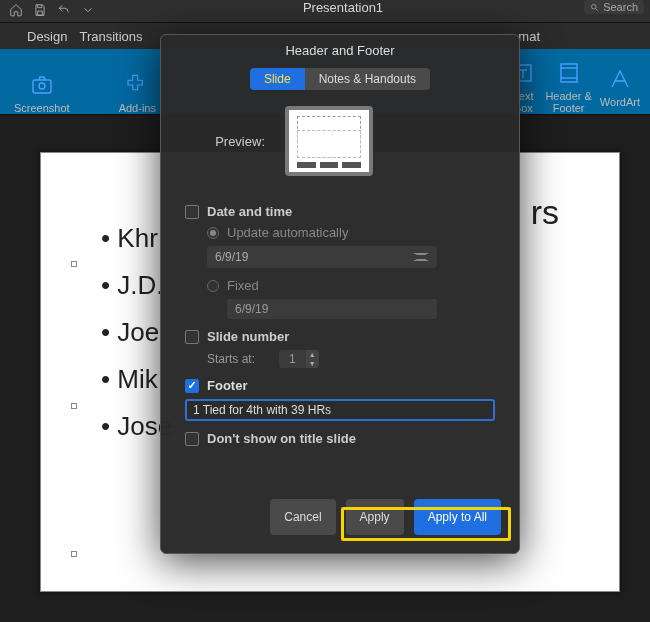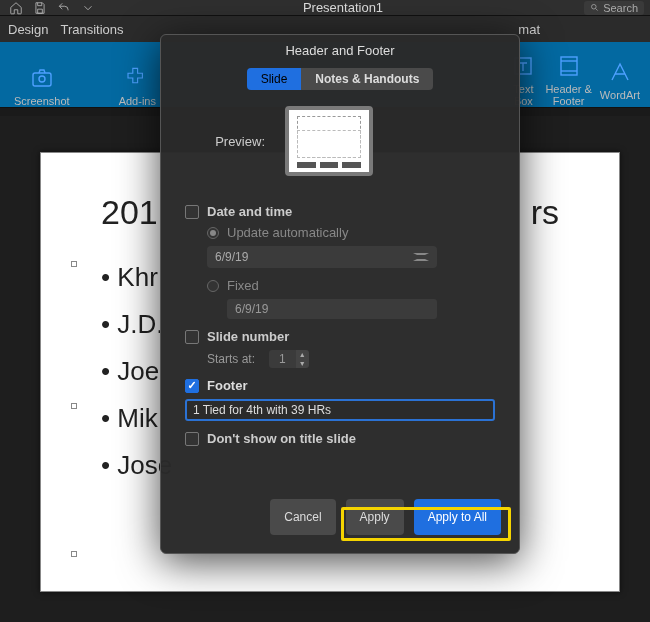--- a/index.html
+++ b/index.html
@@ -1,28 +1,28 @@
 <!DOCTYPE html>
 <html><head>
 <meta charset="utf-8">
 <style>
   * { box-sizing: border-box; margin: 0; padding: 0; font-family: -apple-system, "Segoe UI", Helvetica, Arial, sans-serif; }
   html,body { width:650px; height:622px; background:#1a1a1a; overflow:hidden; color:#ccc; font-size:13px; }
 
   
-  .titlebar { height:16px; background:#2f2f2f; display:flex; align-items:center; padding:0 6px; border-bottom:1px solid #111; }
+  .titlebar { height:23px; background:#2f2f2f; display:flex; align-items:flex-start; padding:0 6px; border-bottom:1px solid #111; }
   .tb-ico { width:20px; height:20px; display:flex; align-items:center; justify-content:center; color:#bbb; margin-right:4px; }
   .tb-ico svg { width:14px; height:14px; stroke:#bbb; fill:none; stroke-width:1.4; }
   .doc-title { flex:1; text-align:center; font-size:13px; color:#ddd; }
   .searchbox { display:flex; align-items:center; background:#3a3a3a; border-radius:3px; padding:1px 6px; width:60px; }
   .searchbox svg{width:11px;height:11px;stroke:#aaa;fill:none;stroke-width:2;}
   .searchbox span{color:#aaa;font-size:11px;margin-left:4px;}
 
   
-  .ribtabs { height:26px; background:#2b2b2b; display:flex; align-items:center; gap:12px; padding-left:8px; color:#ccc; font-size:13px; position:relative; }
+  .ribtabs { height:26px; background:#2b2b2b; display:flex; align-items:center; gap:12px; padding-left:27px; color:#ccc; font-size:13px; position:relative; }
   .ribtabs .tab { color:#ccc; }
   .ribtxt-right { position:absolute; right:110px; color:#ccc;}
 
   
   .ribbon { height:66px; background:#0369a1; display:flex; align-items:flex-end; border-bottom:1px solid #111; }
   .ribbon-left, .ribbon-right { display:flex; align-items:center; }
   .ribbon-left { gap:20px; padding-left:14px; }
   .ribbon-right { margin-left:auto; gap:8px; padding-right:10px; }
   .ribicon { display:flex; flex-direction:column; align-items:center; gap:4px; color:#bbb; font-size:11px; }
   .ribicon .ibox { width:28px; height:26px; display:flex; align-items:center; justify-content:center; }
@@ -37,22 +37,22 @@
   .page li { font-size:26px; color:#222; margin-bottom:16px; }
   .page li::before { content:"• "; }
   .sh { position:absolute; width:6px; height:6px; border:1px solid #888; background:#fff; }
 
   
   .dialog { position:absolute; left:160px; top:34px; width:360px; height:520px; background:rgba(42,42,42,.98); border:1px solid #555; border-radius:6px; box-shadow:0 8px 40px rgba(0,0,0,.7); display:flex; flex-direction:column; color:#ccc; }
   .dlg-title { text-align:center; padding:8px 0 10px; font-size:13px; color:#ddd; }
   .segctl { display:flex; justify-content:center; margin-bottom:16px; }
   .seg { font-size:12px; padding:4px 14px; background:#4a4a4a; color:#ddd; }
   .seg:first-child { border-radius:4px 0 0 4px; }
-  .seg:last-child  { border-radius:0 4px 4px 0;font-weight:bold; }
-  .seg.sel { background:#1f6fe0; color:#000000; }
+  .seg:last-child  { border-radius:0 4px 4px 0; }
+  .seg.sel { background:#1f6fe0; color:#fde047; }
 
   .dlg-body { flex:1; padding:0 24px; overflow:hidden; }
   .previewrow { display:flex; align-items:center; gap:20px; margin-bottom:28px; }
   .previewrow .lbl { flex:0 0 80px; text-align:right; font-size:13px; color:#ccc; }
   .preview-slide { width:88px; height:70px; background:#fff; border:4px solid #7a7a7a; border-radius:4px; position:relative; }
   .preview-slide .inner { position:absolute; left:8px; right:8px; top:6px; bottom:14px; border:1px dashed #999; }
   .preview-slide .inner2 { position:absolute; left:8px; right:8px; top:20px; bottom:14px; border:1px dashed #bbb; }
   .preview-slide .ftr { position:absolute; left:8px; right:8px; bottom:4px; height:6px; display:flex; gap:4px; }
   .preview-slide .ftr span{flex:1;background:#555;}
 
@@ -63,21 +63,21 @@
   .chklbl { font-size:13px; }
 
   .subgroup { margin-left:22px; color:#888; }
   .radiorow { display:flex; align-items:center; gap:8px; margin:6px 0; }
   .radio { width:12px;height:12px;border-radius:50%;border:1px solid #666;background:#333;display:flex;align-items:center;justify-content:center;}
   .radio.sel::after{content:"";width:6px;height:6px;border-radius:50%;background:#888;}
   .combo { margin:4px 0 10px 0; background:#3b3b3b; border-radius:4px; height:22px; display:flex; align-items:center; padding:0 8px; color:#aaa; font-size:12px; position:relative; width:230px; }
   .combo::after{content:"";position:absolute;right:8px;width:8px;height:8px;border-left:4px solid transparent;border-right:4px solid transparent;border-top:4px solid #888;border-bottom:4px solid #888;transform:scaleY(.5);}
   .inlinefield { margin:4px 0 10px 20px; background:#3b3b3b; height:20px; width:210px; border-radius:3px; display:flex; align-items:center; padding:0 8px; color:#999; font-size:12px; }
 
-  .startsrow{display:flex;align-items:center;gap:14px;margin:4px 0 10px 22px;color:#999;font-size:12px;}
+  .startsrow{display:flex;align-items:center;gap:24px;margin:4px 0 10px 22px;color:#999;font-size:12px;}
   .stepper{display:flex;align-items:center;gap:0;}
   .stepper .v{background:#3b3b3b;padding:2px 10px;border-radius:3px 0 0 3px;}
   .stepper .btns{display:flex;flex-direction:column;background:#444;border-radius:0 3px 3px 0;}
   .stepper .btns span{font-size:7px;line-height:7px;padding:1px 3px;color:#aaa;}
 
   .footer-input { margin:4px 0 10px 0; height:22px; background:#2b2b2b; border:2px solid #2b72d4; border-radius:3px; display:flex; align-items:center; padding:0 6px; color:#ddd; font-size:12px; width:100%; }
 
   .dlg-buttons { display:flex; gap:10px; justify-content:flex-end; padding:0 18px 18px; align-items:center; }
   .btn { height:36px; padding:0 14px; border-radius:4px; font-size:12px; display:flex; align-items:center; }
   .btn.plain { background:#4a4a4a; color:#ddd; }
@@ -176,21 +176,21 @@
           </svg>
         </div>
       <span>WordArt</span>
     </div>
   </div>
 </div>
 
 <div class="canvas">
   <div class="page">
     <h1>
-      <span>201</span><span style="float:right">rs</span>
+      <span style="float:right">rs</span>
     </h1>
     <ul>
       <li>Khr</li>
       <li>J.D.</li>
       <li>Joe</li>
       <li>Mik</li>
       <li>Jose</li>
     </ul>
 
     <div class="sh" style="left:30px;top:108px"></div>

